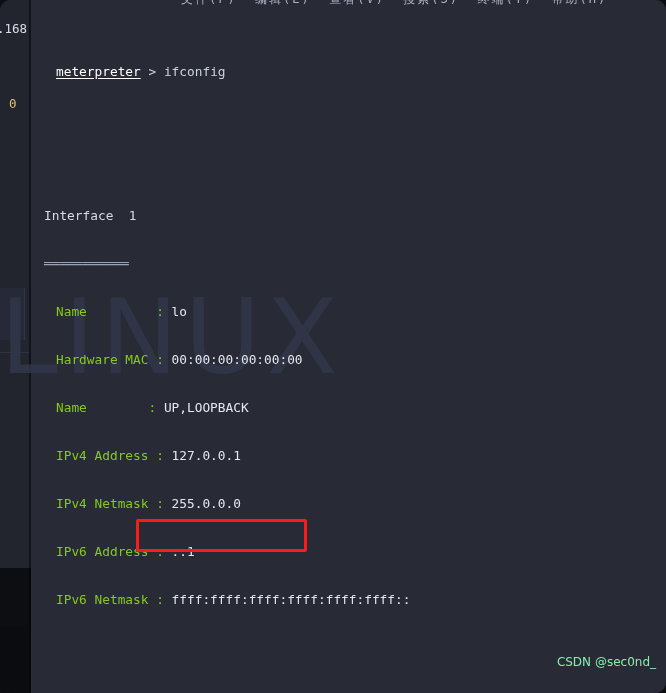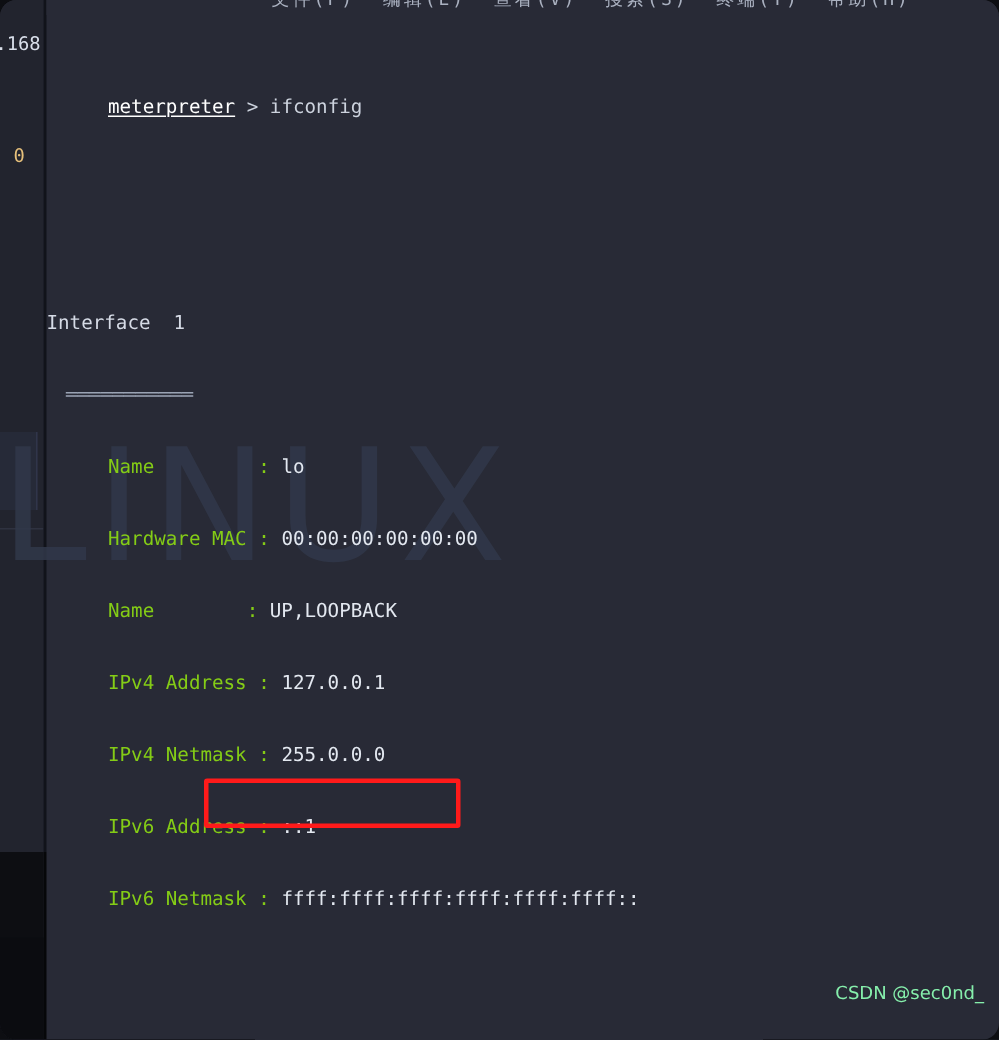--- a/index.html
+++ b/index.html
@@ -122,32 +122,32 @@
     left: 31px;
     top: 10px;
     right: 0;
     bottom: 0;
     padding: 6px 0 0 0;
     font-size: 12.8px;
     line-height: 16px;
     color: #cdd3de;
     white-space: pre;
   }
-  .line { padding-left: 9px; height: 16px; white-space: pre; margin-left: 32px; }
+  .line { padding-left: 25px; height: 16px; white-space: pre; }
   .line.blank { color: transparent; }
 
   .prompt-user {
     color: #ffffff;
     text-decoration: underline;
     text-underline-offset: 2px;
   }
   .prompt-sym { color: #cdd3de; }
   .prompt-cmd { color: #cdd3de; }
 
-  .if-head { color: #d6dbe6; }
+  .if-head { padding-left: 13px; color: #d6dbe6; }
   .if-rule { padding-left: 13px; color: #9aa3b4; letter-spacing: 0px; }
 
   .k { color: #84cc16; }
   .v { color: #e3e8f0; }
 
   
   .redbox {
     position: absolute;
     left: 136px;
     top: 519px;

